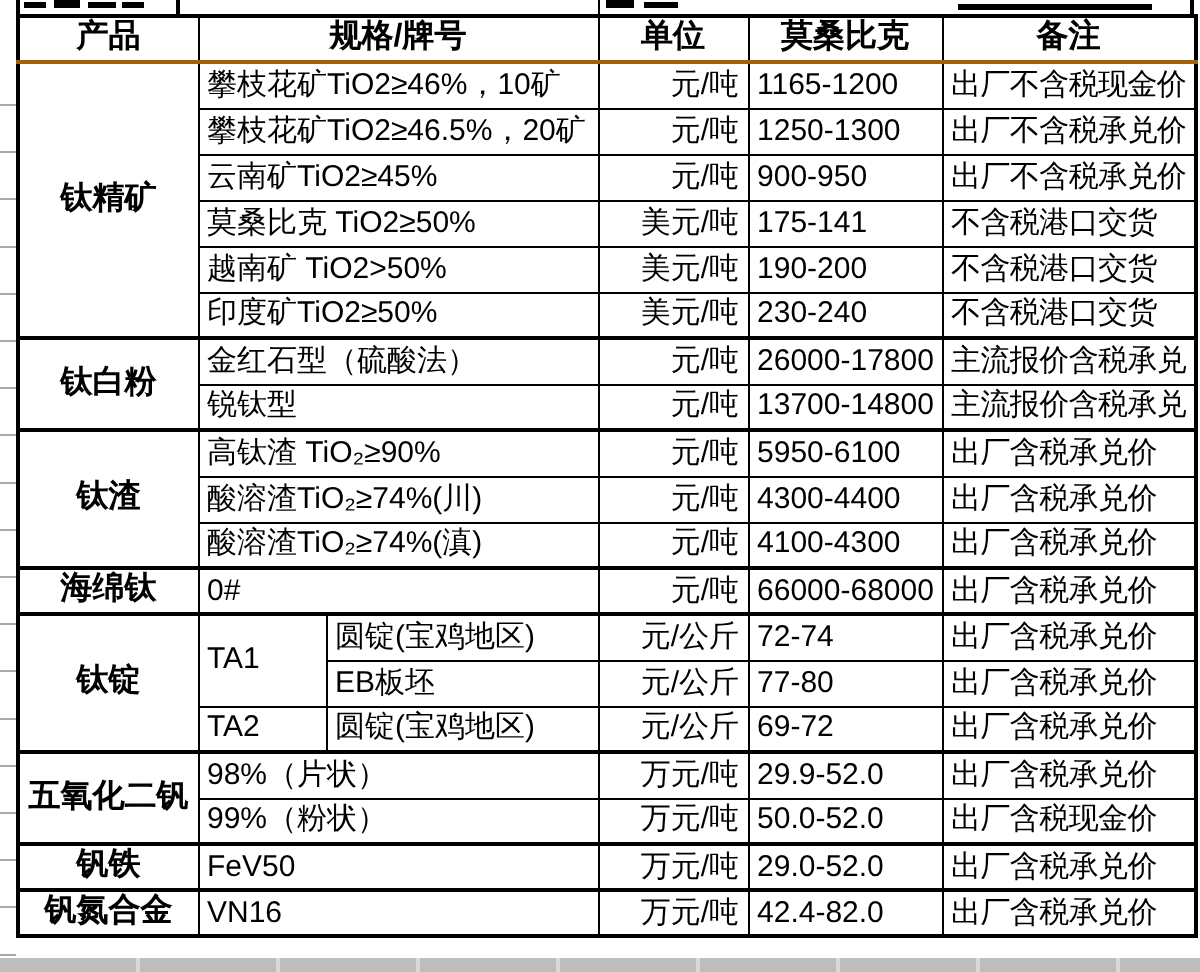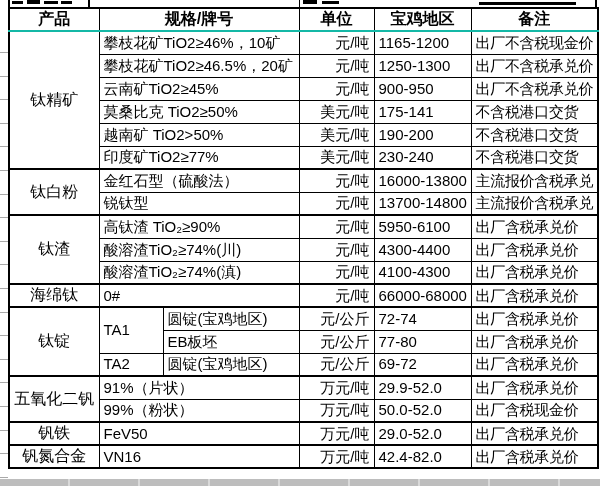--- a/index.html
+++ b/index.html
@@ -40,25 +40,25 @@
     height:23px;
     font-size:15px;
     line-height:1.05;
     padding:0 4px;
     overflow:hidden;
     white-space:nowrap;
     vertical-align:middle;
   }
   thead td {
     font-weight:bold; text-align:center;
-    border-bottom:2px solid #14b8a6;
+    border-bottom:2px solid #a16207;
     font-size:16px;
   }
   tr.section-start td { border-top:2px solid #000; }
-  td.c-prod  { font-weight:normal; text-align:center; font-size:16px; padding:0 1px; }
+  td.c-prod  { font-weight:bold; text-align:center; font-size:16px; padding:0 1px; }
   td.c-spec, td.c-grade, td.c-spec2 { text-align:left; }
   td.c-unit  { text-align:right; padding-left:6px; }
   td.c-price { text-align:left; padding-left:4px; }
   td.c-note  { text-align:left; padding-left:4px; letter-spacing:-0.3px; }
 </style>
 </head>
 <body>
 
 <div class="canvas">
 
@@ -85,21 +85,21 @@
         <col style="width:136px">
       <col style="width:75px">
         <col style="width:97px">
         <col style="width:127px">
     </colgroup>
     <thead>
       <tr>
         <td>产品</td>
         <td colspan="2">规格/牌号</td>
         <td>单位</td>
-        <td>宝鸡地区</td>
+        <td>莫桑比克</td>
         <td>备注</td>
       </tr>
     </thead>
     <tbody>
 
       <tr class="section-start">
         <td class="c-prod" rowspan="6">钛精矿</td>
         <td class="c-spec" colspan="2">攀枝花矿TiO2≥46%，10矿</td>
         <td class="c-unit">元/吨</td>
         <td class="c-price">1165-1200</td>
@@ -123,31 +123,31 @@
         <td class="c-price">175-141</td>
         <td class="c-note">不含税港口交货</td>
       </tr>
       <tr>
         <td class="c-spec" colspan="2">越南矿 TiO2&gt;50%</td>
         <td class="c-unit">美元/吨</td>
         <td class="c-price">190-200</td>
         <td class="c-note">不含税港口交货</td>
       </tr>
       <tr>
-        <td class="c-spec" colspan="2">印度矿TiO2≥77%</td>
+        <td class="c-spec" colspan="2">印度矿TiO2≥50%</td>
         <td class="c-unit">美元/吨</td>
         <td class="c-price">230-240</td>
         <td class="c-note">不含税港口交货</td>
       </tr>
 
       <tr class="section-start">
         <td class="c-prod" rowspan="2">钛白粉</td>
         <td class="c-spec" colspan="2">金红石型（硫酸法）</td>
         <td class="c-unit">元/吨</td>
-        <td class="c-price">16000-13800</td>
+        <td class="c-price">26000-17800</td>
         <td class="c-note">主流报价含税承兑</td>
       </tr>
       <tr>
         <td class="c-spec" colspan="2">锐钛型</td>
         <td class="c-unit">元/吨</td>
         <td class="c-price">13700-14800</td>
         <td class="c-note">主流报价含税承兑</td>
       </tr>
 
       <tr class="section-start">
@@ -195,21 +195,21 @@
       <tr>
         <td class="c-grade">TA2</td>
         <td class="c-spec2">圆锭(宝鸡地区)</td>
         <td class="c-unit">元/公斤</td>
         <td class="c-price">69-72</td>
         <td class="c-note">出厂含税承兑价</td>
       </tr>
 
       <tr class="section-start">
         <td class="c-prod" rowspan="2">五氧化二钒</td>
-        <td class="c-spec" colspan="2">91%（片状）</td>
+        <td class="c-spec" colspan="2">98%（片状）</td>
         <td class="c-unit">万元/吨</td>
         <td class="c-price">29.9-52.0</td>
         <td class="c-note">出厂含税承兑价</td>
       </tr>
       <tr>
         <td class="c-spec" colspan="2">99%（粉状）</td>
         <td class="c-unit">万元/吨</td>
         <td class="c-price">50.0-52.0</td>
         <td class="c-note">出厂含税现金价</td>
       </tr>

